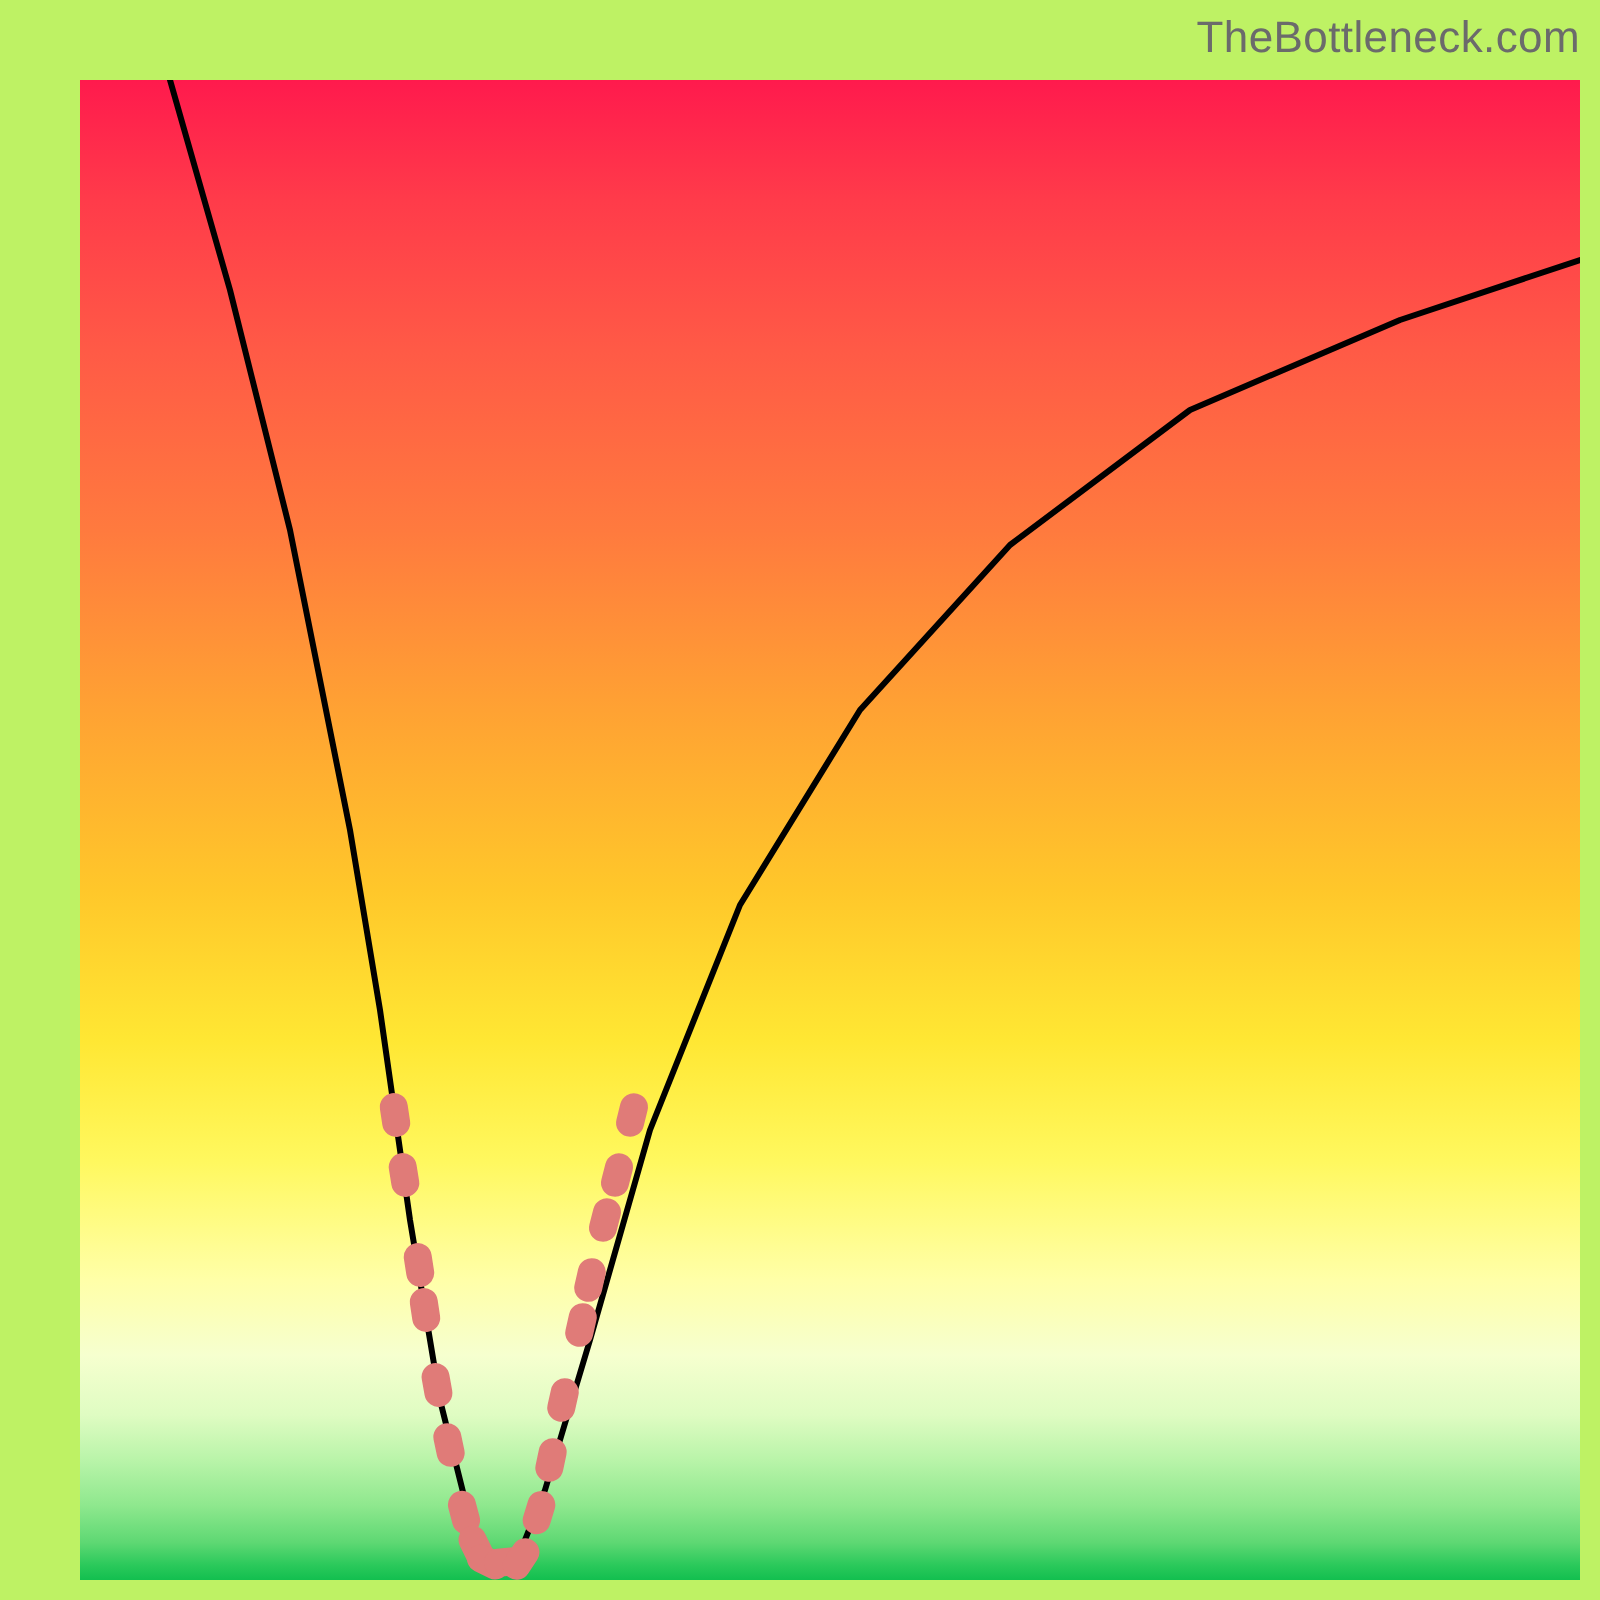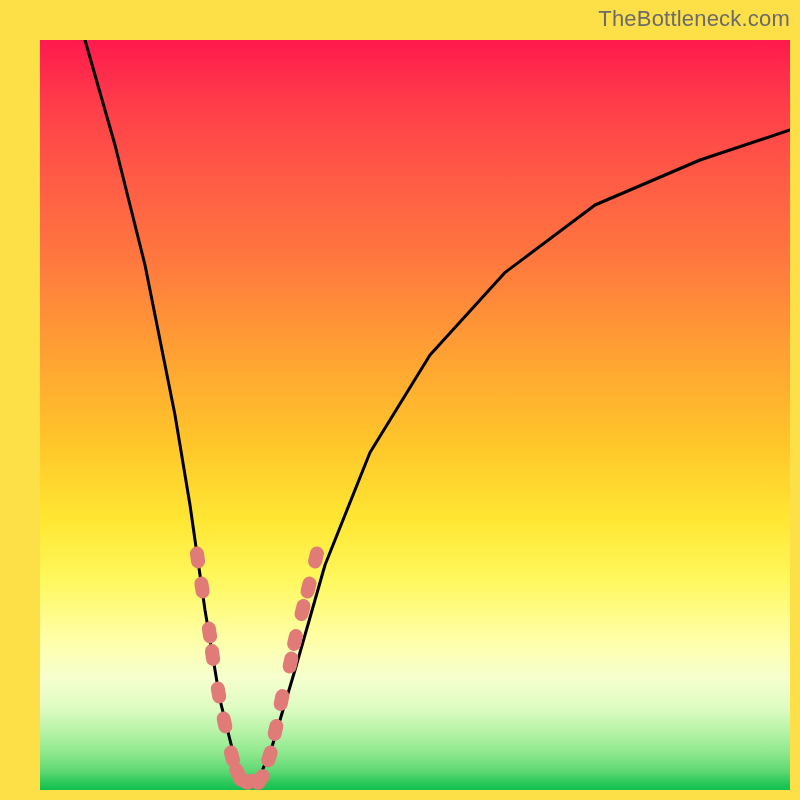--- a/index.html
+++ b/index.html
@@ -7,21 +7,21 @@
     padding: 0;
     width: 800px;
     height: 800px;
     background: #000;
     overflow: hidden;
     font-family: Arial, Helvetica, sans-serif;
   }
   .frame {
     position: absolute;
     inset: 0;
-    background: #fde047;
+    background: #bef264;
   }
   .plot-area {
     position: absolute;
     left: 40px;
     top: 40px;
     width: 750px;
     height: 750px;
     overflow: hidden;
   }
   .gradient {

